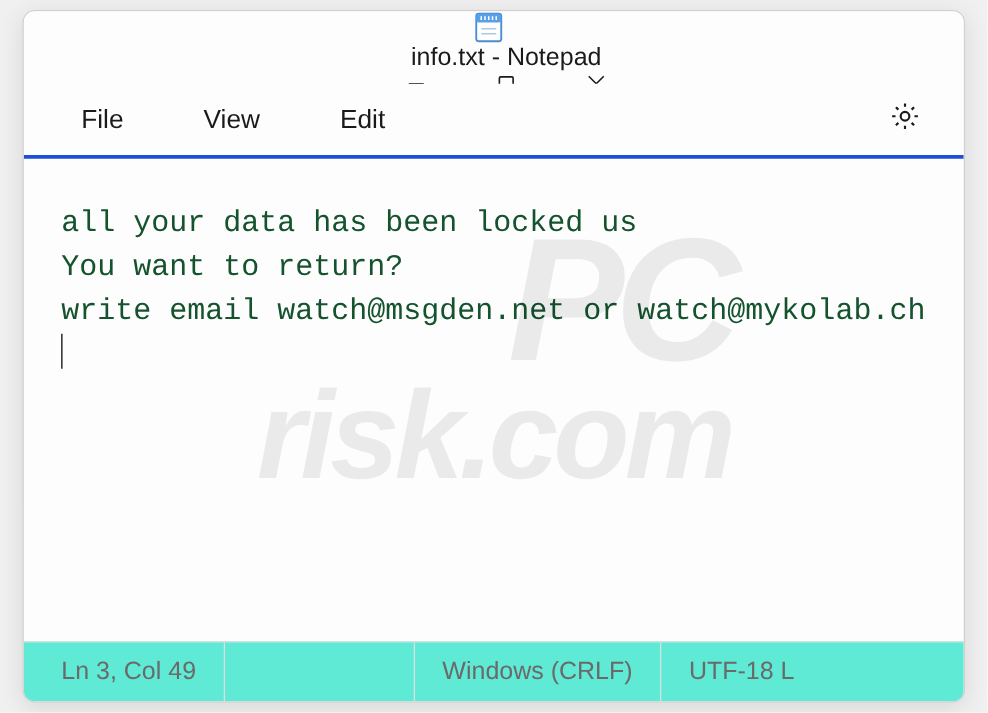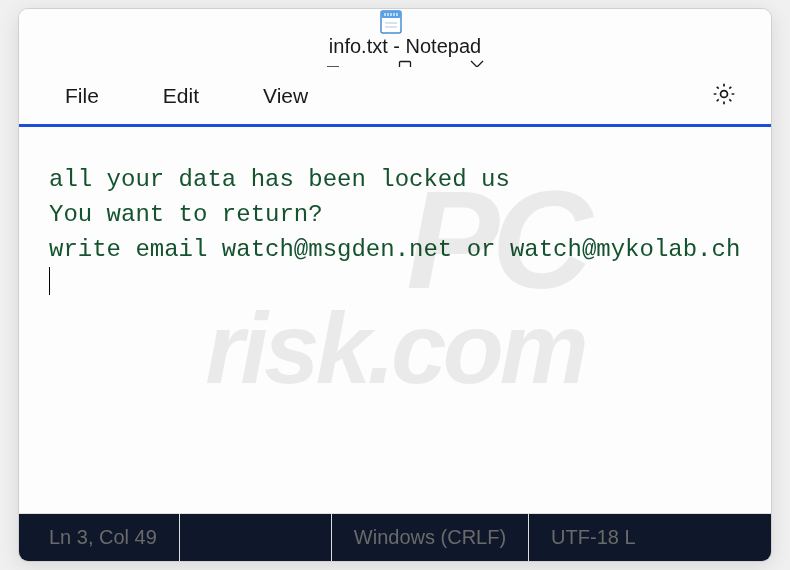--- a/index.html
+++ b/index.html
@@ -104,21 +104,21 @@
       width: 1px;
       height: 28px;
       background: #000;
       vertical-align: text-bottom;
       margin-bottom: 2px;
     }
     .statusbar {
       height: 48px;
       display: flex;
       align-items: center;
-      background: #0f172a;
+      background: #5eead4;
       border-top: 1px solid #e0e0e0;
       font-size: 20px;
       color: #6a6a6a;
     }
     .status-cell {
       padding: 0 22px;
       height: 100%;
       display: flex;
       align-items: center;
       border-right: 1px solid #dedede;
@@ -197,22 +197,22 @@
         <svg width="18" height="18" viewBox="0 0 18 18">
             <line x1="3" y1="3" x2="15" y2="15" stroke="currentColor" stroke-width="1.3"></line>
             <line x1="15" y1="3" x2="3" y2="15" stroke="currentColor" stroke-width="1.3"></line>
           </svg>
       </div>
     </div>
   </div>
 
   <div class="menubar">
     <div class="menu-item">File</div>
+    <div class="menu-item">View</div>
     <div class="menu-item">Edit</div>
-    <div class="menu-item">View</div>
     <div class="menu-spacer"></div>
     <div class="settings-btn">
       <span>
         <svg width="26" height="26" viewBox="0 0 24 24" fill="none" stroke="#1a1a1a" stroke-width="1.6">
           <circle cx="12" cy="12" r="3.2"></circle>
           <path d="M12 2.5v2.5M12 19v2.5M21.5 12h-2.5M5 12H2.5M18.7 5.3l-1.8 1.8M7.1 16.9l-1.8 1.8M18.7 18.7l-1.8-1.8M7.1 7.1 5.3 5.3"></path>
         </svg>
       </span>
     </div>
   </div>

